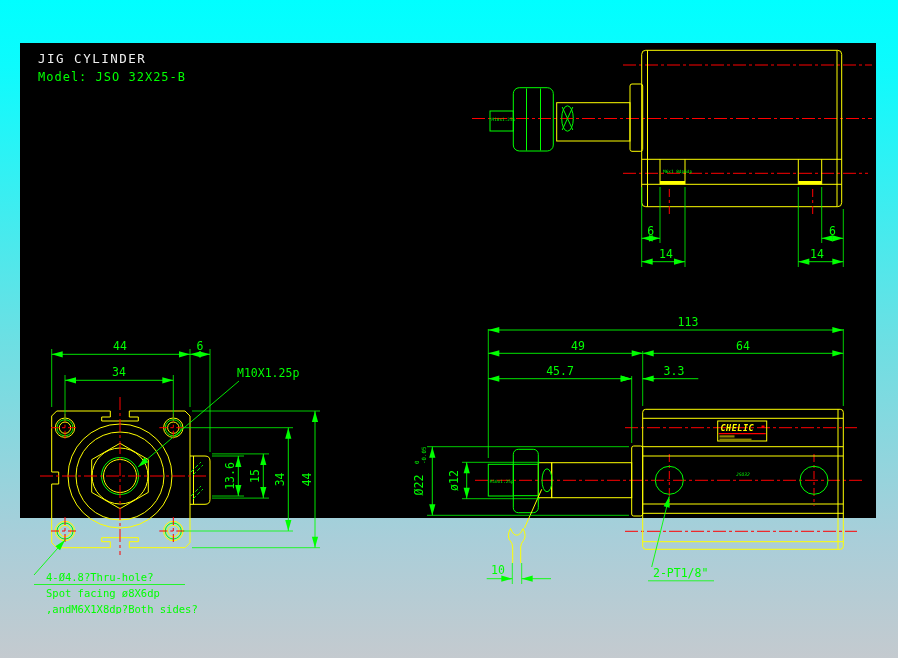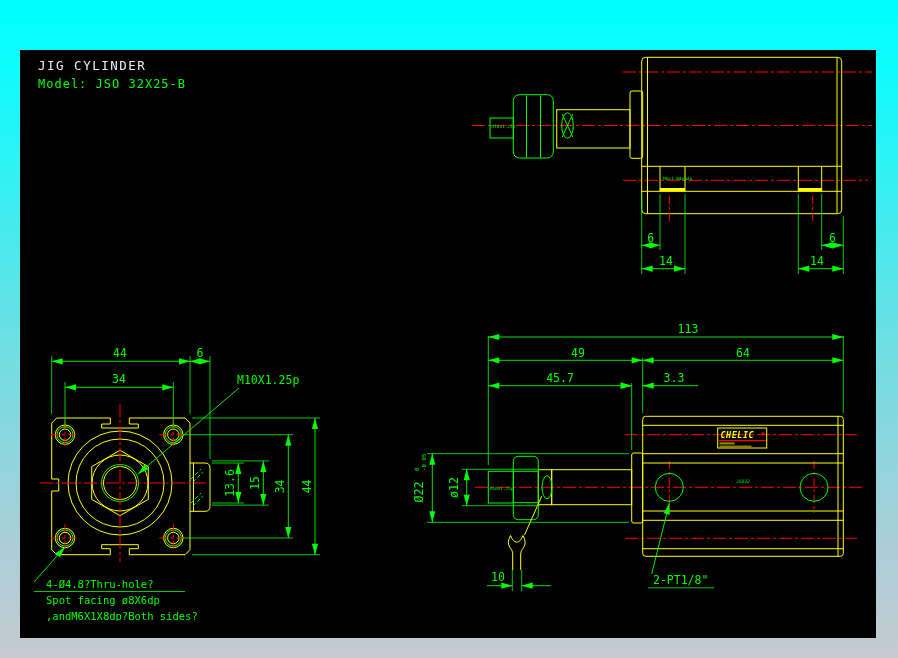--- a/index.html
+++ b/index.html
@@ -2,21 +2,21 @@
 <html><head>
 <meta charset="utf-8">
 <style>
   html,body{margin:0;padding:0;}
   body{
     width:898px;height:658px;overflow:hidden;
     background:linear-gradient(180deg,#00ffff 0%,#0dfbfd 10%,#6ddfe3 52%,#a9ced9 82%,#c4cacf 100%);
     font-family:"DejaVu Sans Mono",monospace;
   }
   #canvas{
-    position:absolute;left:20px;top:50px;width:856px;height:588px;
+    position:absolute;left:20px;top:43px;width:856px;height:475px;
     background:#000;
   }
   svg{display:block}
   .yl{stroke:#ffff00;fill:none;stroke-width:1}
   .gn{stroke:#00ff00;fill:none;stroke-width:1}
   .rd{stroke:#ff0000;fill:none;stroke-width:1;stroke-dasharray:13 3 3 3}
   .rds{stroke:#ff0000;fill:none;stroke-width:1;stroke-dasharray:8 3 3 3}
   .ext{stroke:#00ff00;stroke-width:0.8;fill:none}
   .dim{stroke:#00ff00;stroke-width:0.9;fill:none}
   .gdash{stroke:#00ff00;stroke-width:0.9;fill:none;stroke-dasharray:4 2}

